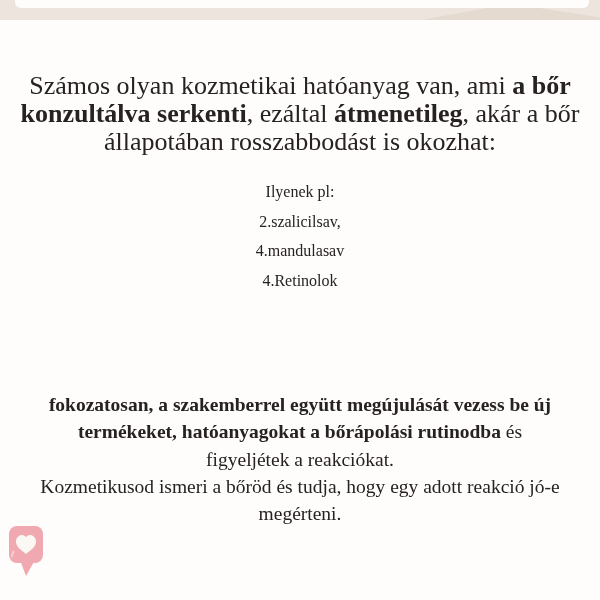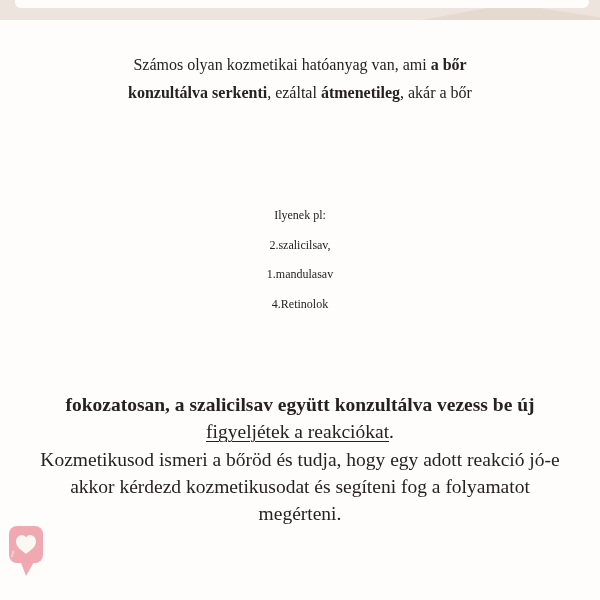--- a/index.html
+++ b/index.html
@@ -19,53 +19,54 @@
     position:absolute;top:-5px;left:15px;width:574px;height:13px;
     border-radius:6px;z-index:3;
   }
   
   .section{
     position:absolute;left:0;width:600px;
     display:flex;flex-direction:column;align-items:center;
     text-align:center;
   }
   .line{white-space:nowrap;}
-  #intro{top:51px;font-size:16px;line-height:28px;}
-  #examples{top:177px;font-size:12px;line-height:29.5px;margin-top:24px;}
+  #intro{top:72px;font-size:26px;line-height:28px;}
+  #examples{top:177px;font-size:16px;line-height:29.5px;}
   #advice-closing{top:391px;font-size:19.5px;line-height:27.3px;z-index:4;}
   b{font-weight:bold;}
-  .u{text-decoration:underline;text-underline-offset:3px;text-decoration-thickness:1px;}
+  .u{text-underline-offset:3px;text-decoration-thickness:1px;}
   
   .sticker{position:absolute;left:8px;top:523px;width:36px;height:54px;z-index:5;}
   .sticker svg{display:block;width:100%;height:100%;}
 </style>
 </head>
 <body>
 
 <div class="header-bar" style="background:#ece4dd;"></div>
 <div class="accent-shape" style="background:#e5dacf;"></div>
 <div class="progress-segment" style="background:#fffdfb;"></div>
 
 <div class="section" id="intro">
   <div class="line"><span>Számos olyan kozmetikai hatóanyag van, ami </span><b>a bőr</b></div>
   <div class="line"><b>konzultálva serkenti</b><span>, ezáltal </span><b>átmenetileg</b><span>, akár a bőr</span></div>
+  <div class="line">állapotában rosszabbodást is okozhat:</div>
 </div>
 
 <div class="section" id="examples">
   <div class="line">Ilyenek pl:</div>
   <div class="line">2.szalicilsav,</div>
-  <div class="line">1.mandulasav</div>
+  <div class="line">4.mandulasav</div>
   <div class="line">4.Retinolok</div>
 </div>
 
 <div class="section" id="advice-closing">
-  <div class="line"><b>fokozatosan, a szalicilsav együtt konzultálva vezess be új</b></div>
+  <div class="line"><b>fokozatosan, a szakemberrel együtt megújulását vezess be új</b></div>
+  <div class="line"><b>termékeket, hatóanyagokat a bőrápolási rutinodba</b><span> és</span></div>
   <div class="line"><span class="u">figyeljétek a reakciókat</span><span>.</span></div>
   <div class="line">Kozmetikusod ismeri a bőröd és tudja, hogy egy adott reakció jó-e</div>
-  <div class="line">akkor kérdezd kozmetikusodat és segíteni fog a folyamatot</div>
   <div class="line">megérteni.</div>
 </div>
 
 <div class="sticker">
   <svg viewBox="0 0 36 54" xmlns="http://www.w3.org/2000/svg">
     <rect x="1" y="3" width="34" height="37" rx="8" fill="#f0a9b1"></rect>
     <polygon points="12,37 27,37 18,53" fill="#f0a9b1"></polygon>
     <path d="M18 31 C13.5 27.2 8 24.3 8 18.6 C8 14.5 11 12 14.1 12 C15.9 12 17.3 13 18 14.3 C18.7 13 20.1 12 21.9 12 C25 12 28 14.5 28 18.6 C28 24.3 22.5 27.2 18 31 Z" fill="#fbf7f3"></path>
     <rect x="3.6" y="27.5" width="2" height="7" rx="1" fill="#f6cdd2" transform="rotate(18 4.6 31)"></rect>
   </svg>

